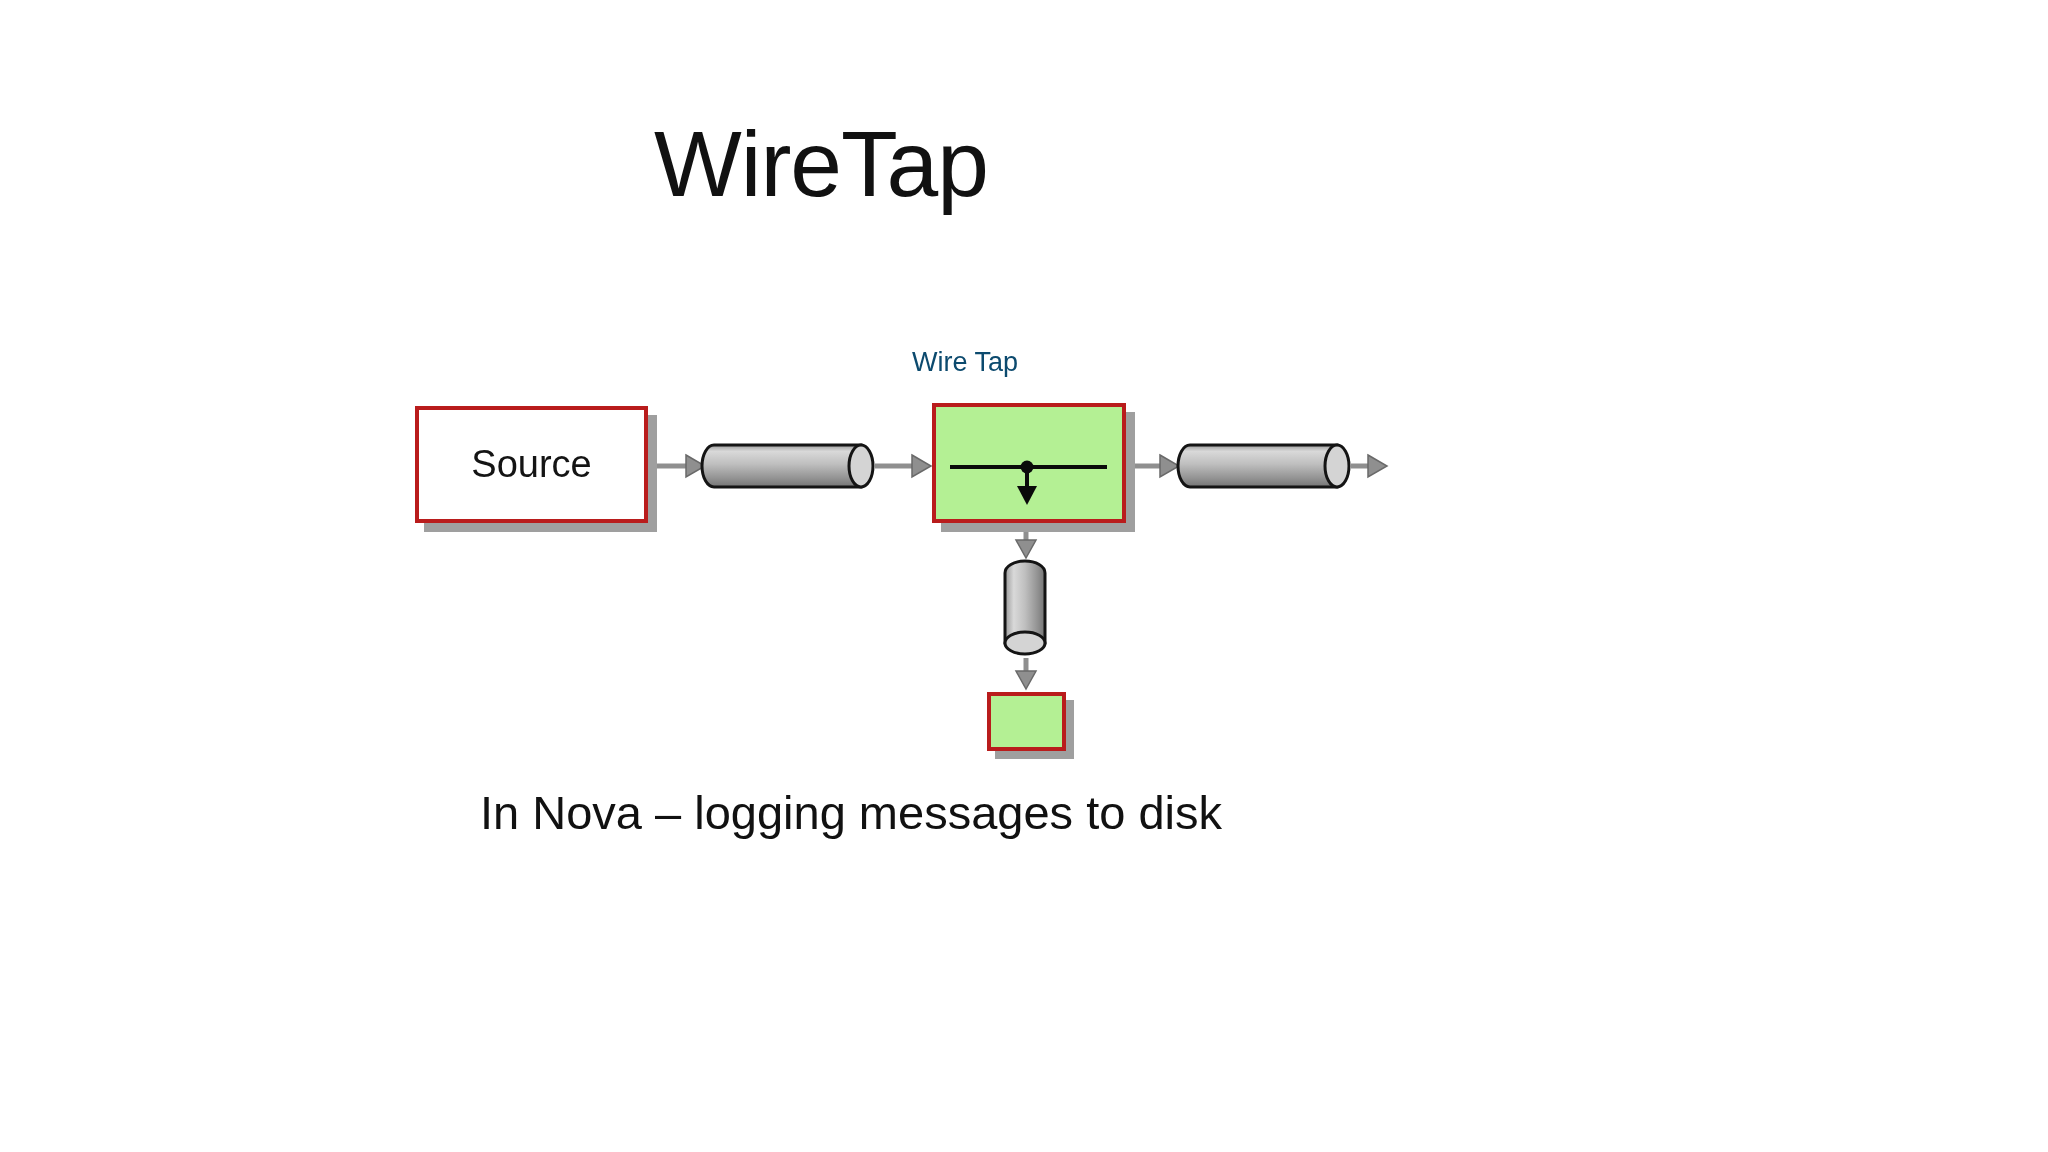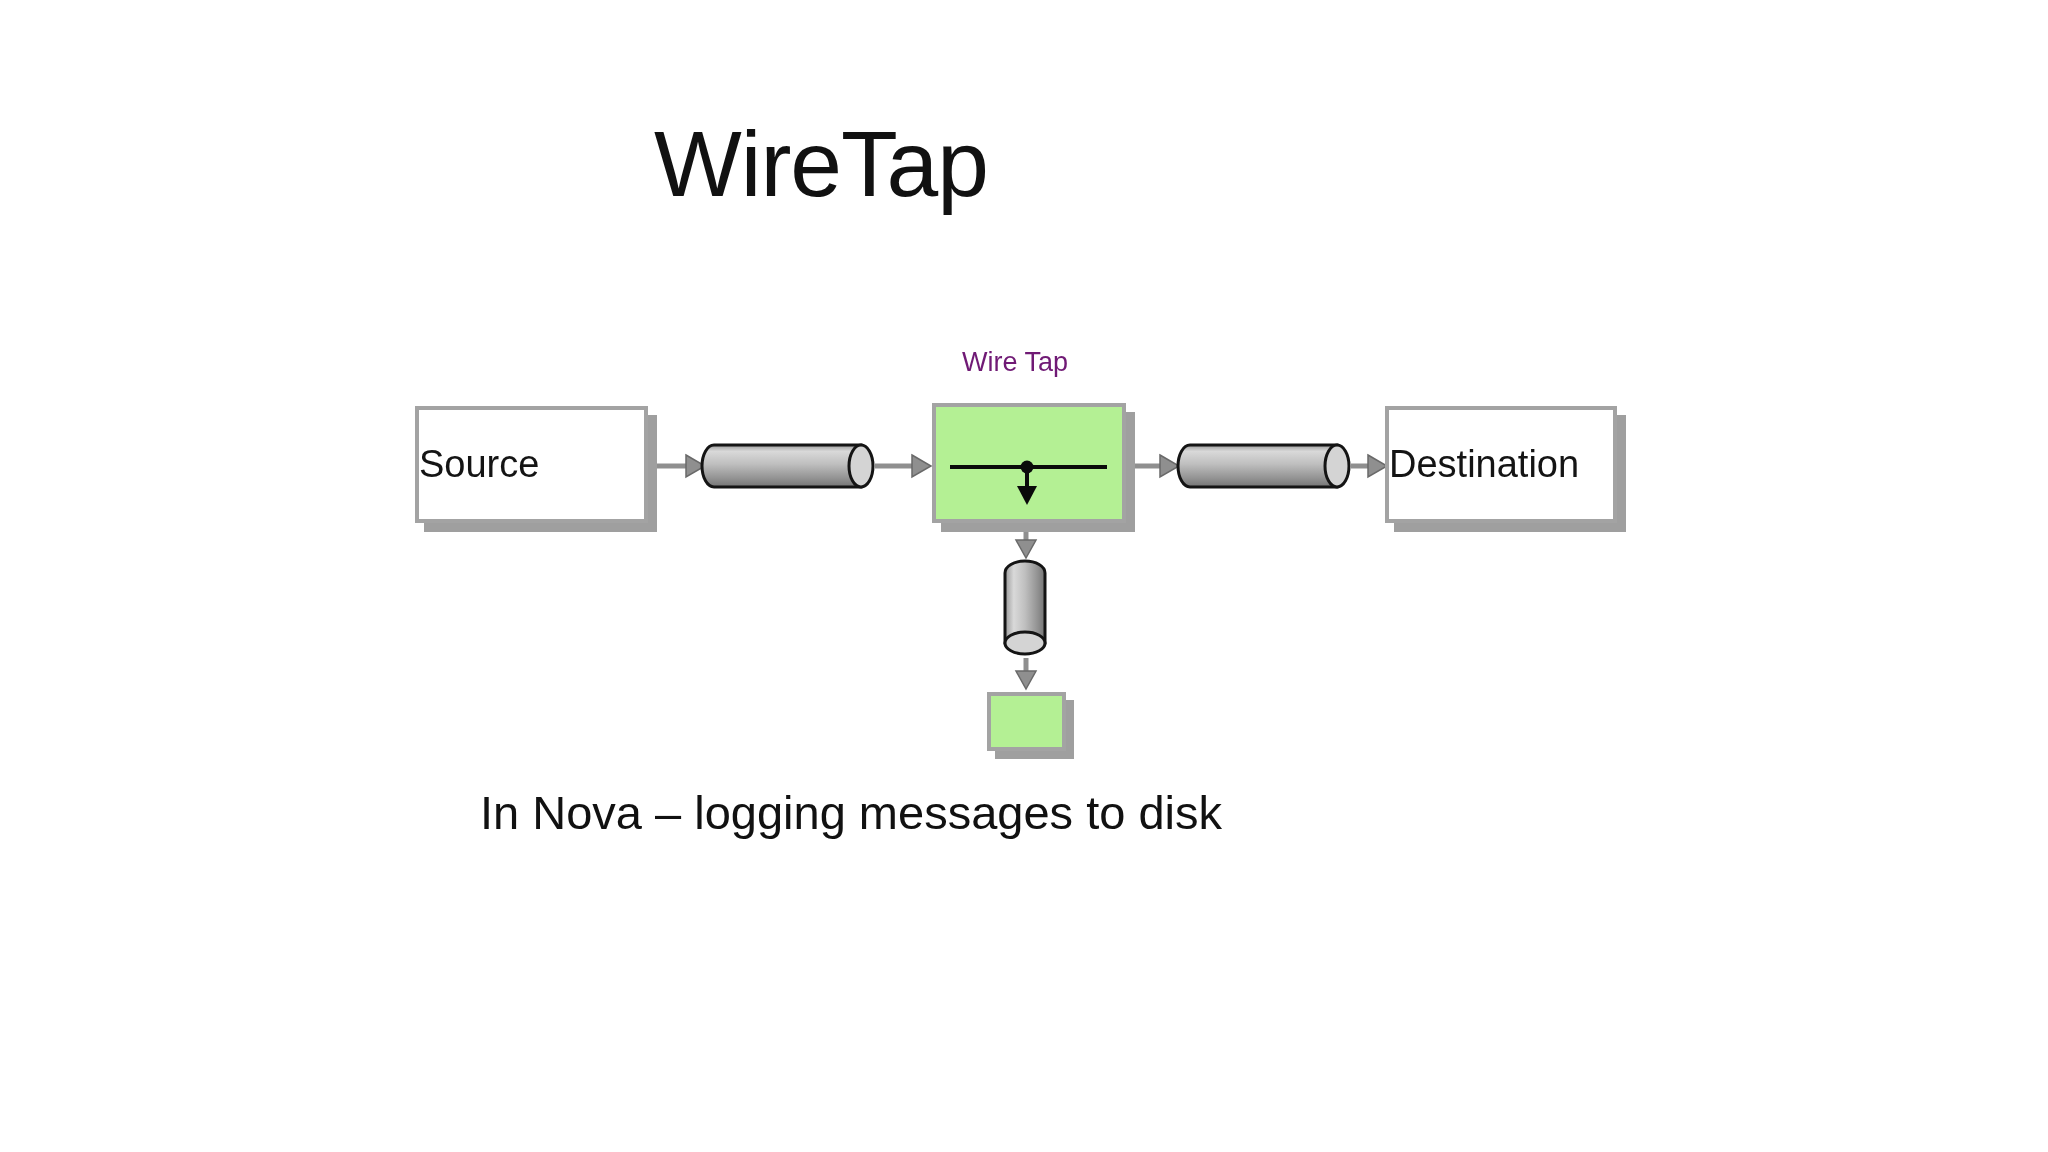--- a/index.html
+++ b/index.html
@@ -24,42 +24,41 @@
     transform: translateX(-9px);
     line-height: 1.0;
   }
   .connectors {
     position: absolute;
     left: 0; top: 0;
   }
   .box {
     position: absolute;
     box-sizing: border-box;
-    border: 4px solid #a3a3a3;
+    border: 4px solid #b91c1c;
     background: #ffffff;
     box-shadow: 9px 9px 0 0 #9f9f9f;
     display: flex;
     align-items: center;
-    justify-content: flex-start;
+    justify-content: center;
   }
   #source-box      { left: 415px;  top: 406px; width: 233px; height: 117px; }
   #destination-box { left: 1385px; top: 406px; width: 232px; height: 117px; }
   #wiretap-box     { left: 932px;  top: 403px; width: 194px; height: 120px; background: #b4f094; }
   #sink-box        { left: 987px;  top: 692px; width: 79px;  height: 59px;  background: #b4f094; box-shadow: 8px 8px 0 0 #9f9f9f; }
   .node-label {
     font-size: 38px;
     color: #141414;
     white-space: nowrap;
   }
   .wiretap-caption {
     position: absolute;
-    top: 347px; left: 875px; width: 280px;
-    text-align: center;
+    top: 347px; left: 912px; width: 280px;
     font-size: 27px;
-    color: #701a75;
+    color: #0c4a6e;
     white-space: nowrap;
   }
   .caption {
     position: absolute;
     top: 789px; left: 0; right: 0;
     margin: 0;
     text-align: center;
     font-size: 47px;
     font-weight: 300;
     color: #111111;
@@ -152,21 +151,18 @@
 
   <div class="box" id="wiretap-box">
     <svg width="186" height="112" viewBox="0 0 186 112">
       <line class="tap-stroke" x1="14" y1="60" x2="171" y2="60"></line>
       <circle class="tap-fill" cx="91" cy="60" r="6.5"></circle>
       <line class="tap-stroke" x1="91" y1="60" x2="91" y2="79"></line>
       <polygon class="tap-fill" points="81,79 101,79 91,98"></polygon>
     </svg>
   </div>
 
-  <div class="box" id="destination-box">
-    <span class="node-label">Destination</span>
-  </div>
 
   <div class="box" id="sink-box"></div>
 
   <p class="caption">In Nova – logging messages to disk</p>
 
 </div>
 
 </body></html>

